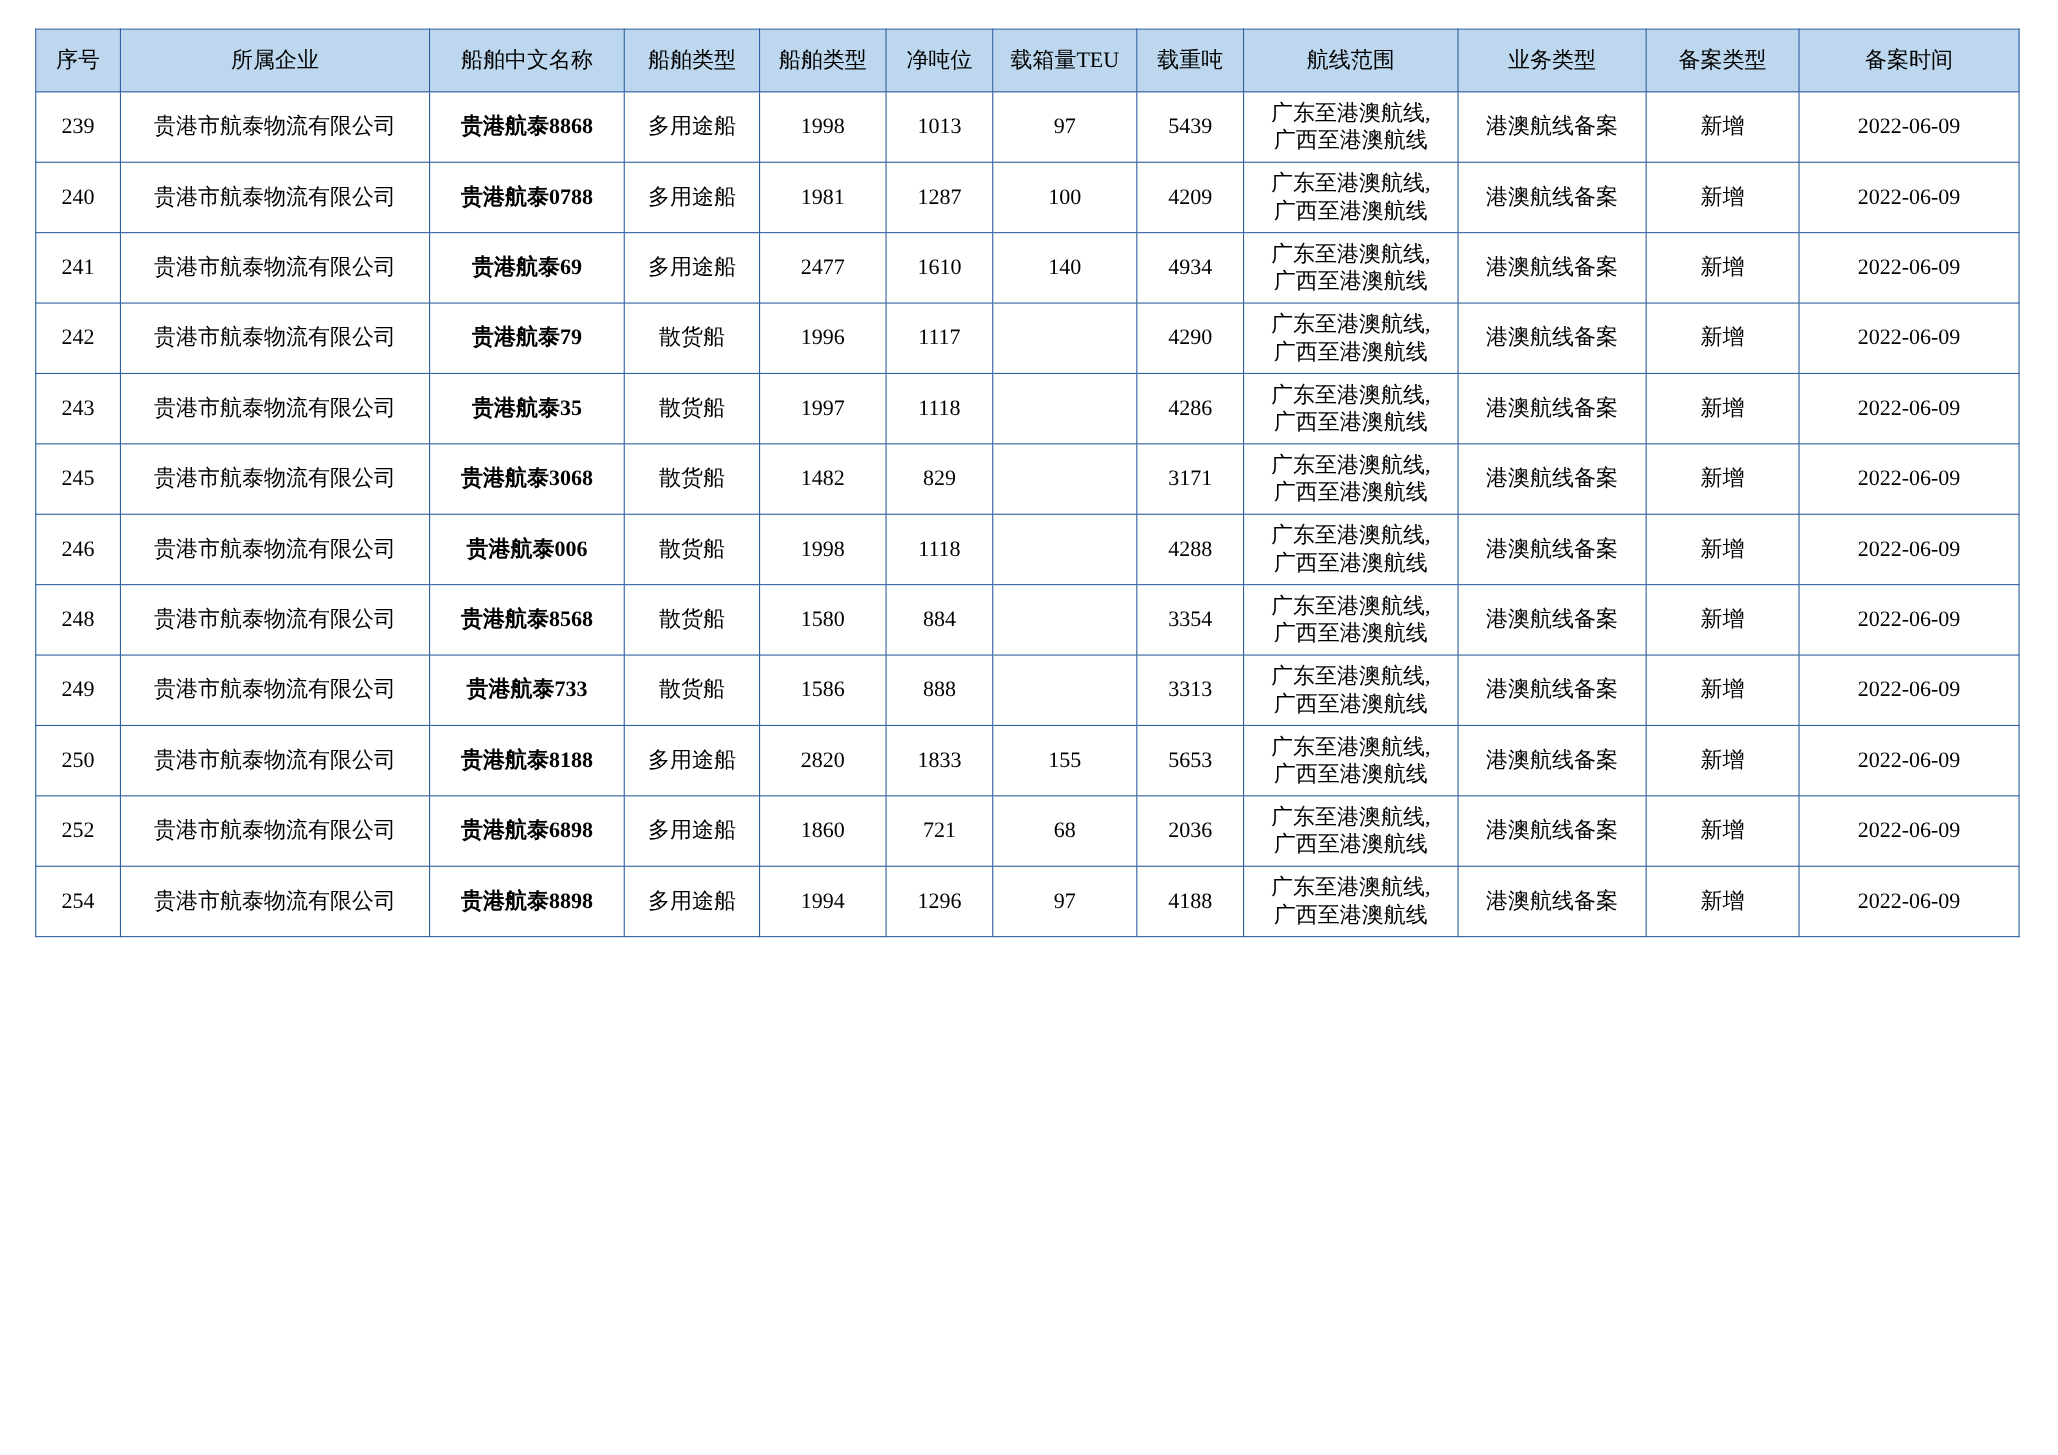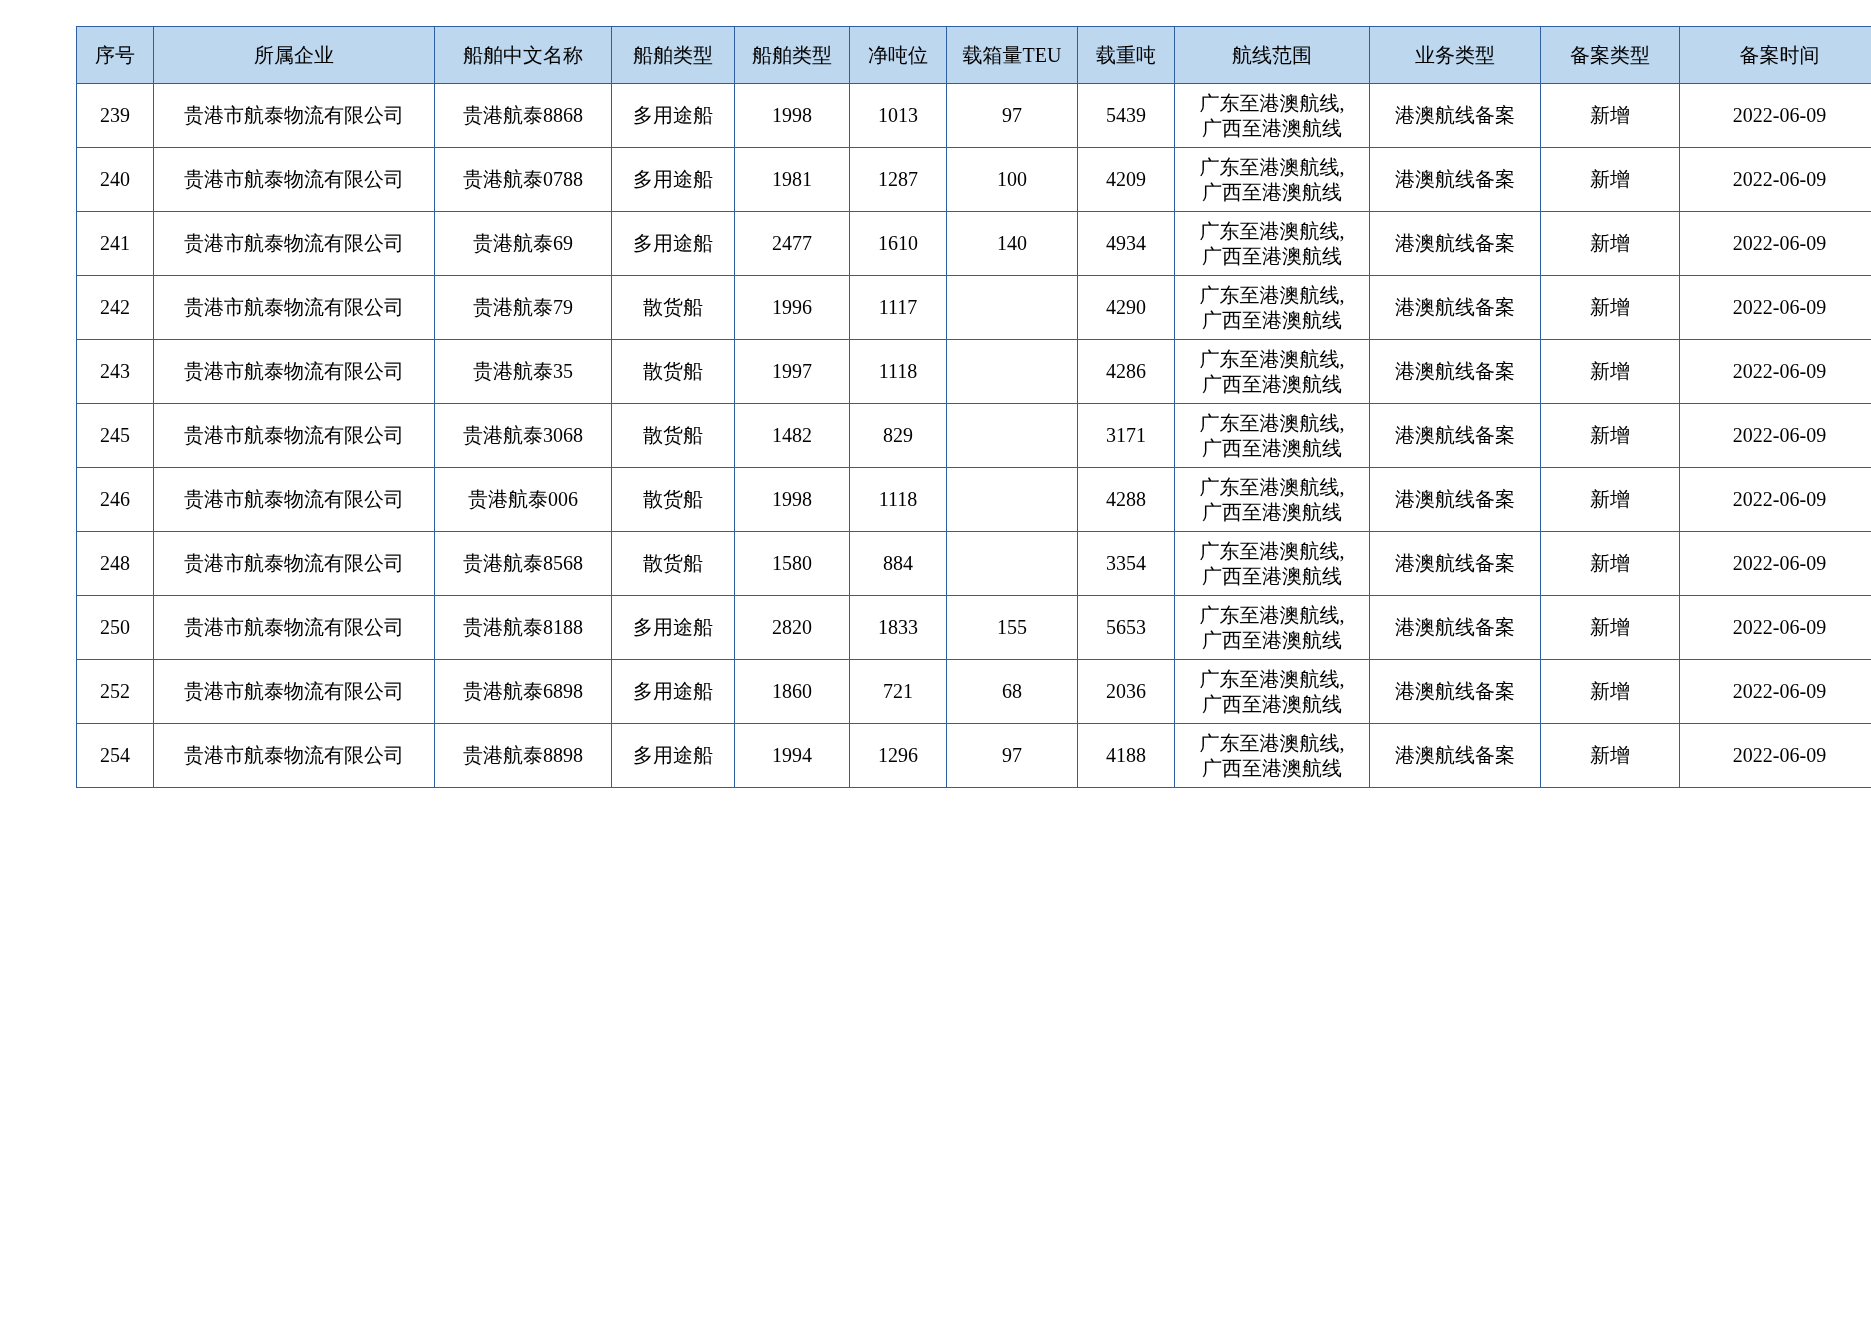--- a/index.html
+++ b/index.html
@@ -10,21 +10,21 @@
   body {
     width: 1871px;
     height: 1323px;
     font-family: "Liberation Serif", "DejaVu Serif", serif;
     color: #000000;
   }
   .page {
     box-sizing: border-box;
     width: 1871px;
     height: 1116px;
-    padding: 26px 64px 0 76px;
+    padding: 26px 64px 0 32px;
   }
   table.ship-table {
     border-collapse: collapse;
     width: 1743px;
     table-layout: fixed;
   }
   table.ship-table th,
   table.ship-table td {
     border: 1px solid #2f5fa0;
     text-align: center;
@@ -37,21 +37,21 @@
     background: #bdd7ee;
     height: 56px;
     font-weight: normal;
   }
   table.ship-table tbody td {
     height: 63px;
     background: #ffffff;
   }
   .col-idx      { width: 72px; }
   .col-company  { width: 276px; }
-  .col-name     { width: 172px; }
+  .col-name     { width: 172px; font-weight: bold; }
   .col-type     { width: 118px; }
   .col-gross    { width: 110px; }
   .col-net      { width: 92px; }
   .col-teu      { width: 126px; }
   .col-dwt      { width: 92px; }
   .col-route    { width: 190px; }
   .col-biz      { width: 166px; }
   .col-rec      { width: 134px; }
   .col-date     { width: 195px; }
 
@@ -218,20 +218,37 @@
           <td class="col-dwt num-cell">3354</td>
           <td class="col-route route-cell">
             <span>广东至港澳航线,</span>
             <span>广西至港澳航线</span>
           </td>
           <td class="col-biz biz-cell">港澳航线备案</td>
           <td class="col-rec">新增</td>
           <td class="col-date date-cell">2022-06-09</td>
         </tr>
         <tr>
+          <td class="col-idx num-cell">249</td>
+          <td class="col-company company-cell">贵港市航泰物流有限公司</td>
+          <td class="col-name">贵港航泰733</td>
+          <td class="col-type">散货船</td>
+          <td class="col-gross num-cell">1586</td>
+          <td class="col-net num-cell">888</td>
+          <td class="col-teu num-cell"></td>
+          <td class="col-dwt num-cell">3313</td>
+          <td class="col-route route-cell">
+            <span>广东至港澳航线,</span>
+            <span>广西至港澳航线</span>
+          </td>
+          <td class="col-biz biz-cell">港澳航线备案</td>
+          <td class="col-rec">新增</td>
+          <td class="col-date date-cell">2022-06-09</td>
+        </tr>
+        <tr>
           <td class="col-idx num-cell">250</td>
           <td class="col-company company-cell">贵港市航泰物流有限公司</td>
           <td class="col-name">贵港航泰8188</td>
           <td class="col-type">多用途船</td>
           <td class="col-gross num-cell">2820</td>
           <td class="col-net num-cell">1833</td>
           <td class="col-teu num-cell">155</td>
           <td class="col-dwt num-cell">5653</td>
           <td class="col-route route-cell">
             <span>广东至港澳航线,</span>

